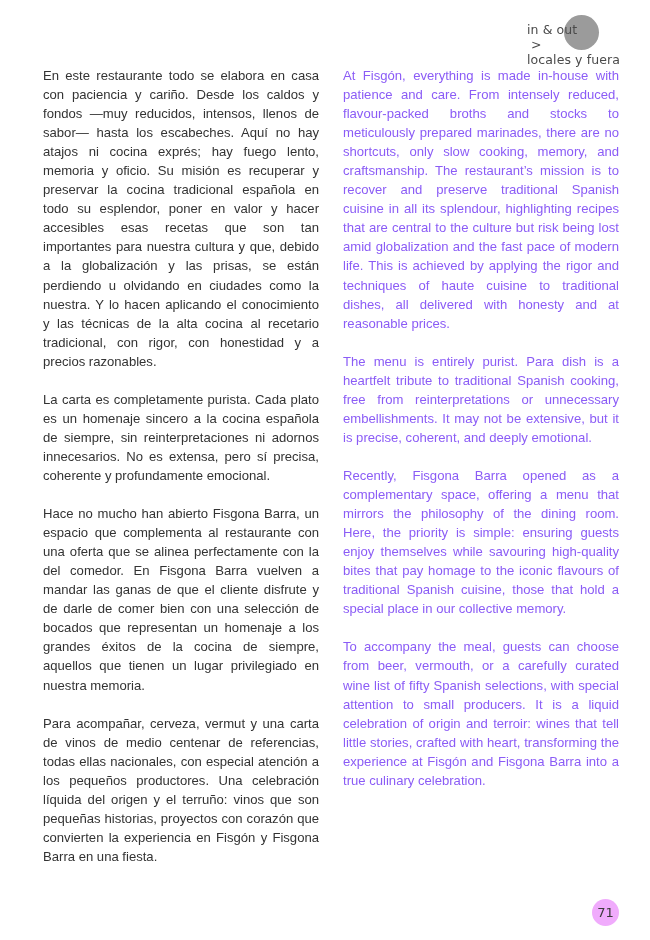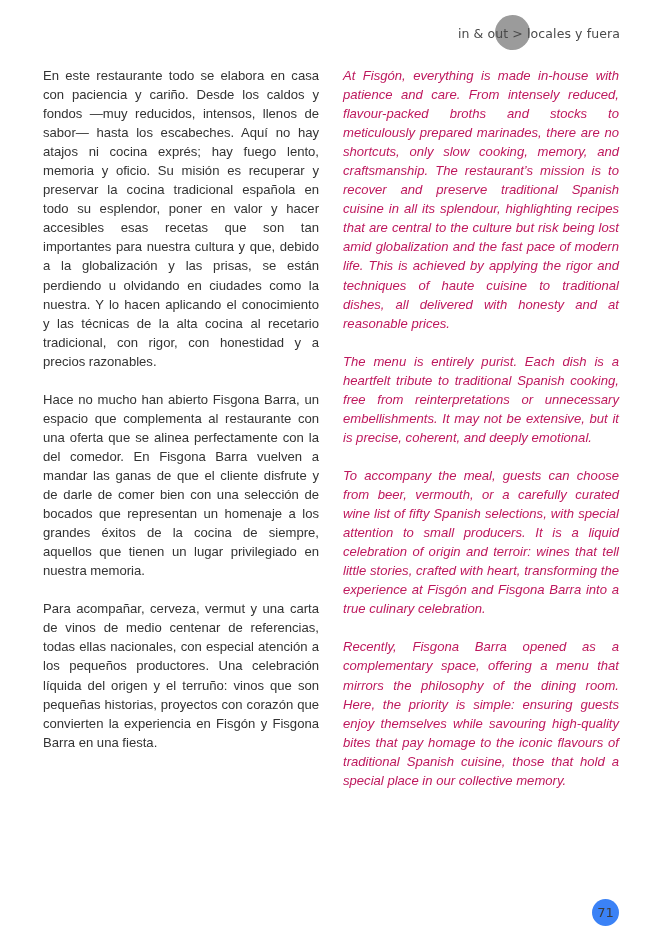--- a/index.html
+++ b/index.html
@@ -13,25 +13,26 @@
       position: relative;
       overflow: hidden;
       font-family: "Liberation Sans", sans-serif;
     }
     .header {
       position: absolute;
       top: 22px;
       right: 30px;
       height: 22px;
       display: flex;
-      align-items: center;
+      align-items: flex-start;
       font-family: "DejaVu Sans", sans-serif;
       font-size: 12.5px;
       color: #4a4a4a;
       letter-spacing: 0.1px;
+      flex-direction: column;
     }
     .header .seg { position: relative; z-index: 2; white-space: pre; }
     .header .circle {
       position: absolute;
       left: 37px;
       top: -7px;
       width: 35px;
       height: 35px;
       border-radius: 50%;
       background: #9b9b9b;
@@ -48,57 +49,57 @@
     }
     .col p {
       margin: 0 0 19.05px 0;
     }
     .col-es {
       left: 43px;
       color: #333333;
     }
     .col-en {
       left: 343px;
-      color: #be185d;
-      font-style: italic;
+      color: #8b5cf6;
     }
     .page-num {
       position: absolute;
       left: 592px;
       top: 899px;
       width: 27px;
       height: 27px;
       border-radius: 50%;
-      background: #3b82f6;
+      background: #f0abfc;
       color: #3a3a3a;
       font-family: "DejaVu Sans", sans-serif;
       font-size: 13px;
       display: flex;
       align-items: center;
       justify-content: center;
     }
   </style>
 </head>
 <body>
 
 <div class="header">
   <span class="circle"></span>
   <span class="seg">in &amp; out</span>
   <span class="seg"> &gt; </span>
   <span class="seg">locales y fuera</span>
 </div>
 
 <div class="col col-es">
   <p>En este restaurante todo se elabora en casa con paciencia y cariño. Desde los caldos y fondos —muy reducidos, intensos, llenos de sabor— hasta los escabeches. Aquí no hay atajos ni cocina exprés; hay fuego lento, memoria y oficio. Su misión es recuperar y preservar la cocina tradicional española en todo su esplendor, poner en valor y hacer accesibles esas recetas que son tan importantes para nuestra cultura y que, debido a la globalización y las prisas, se están perdiendo u olvidando en ciudades como la nuestra. Y lo hacen aplicando el conocimiento y las técnicas de la alta cocina al recetario tradicional, con rigor, con honestidad y a precios razonables.</p>
+  <p>La carta es completamente purista. Cada plato es un homenaje sincero a la cocina española de siempre, sin reinterpretaciones ni adornos innecesarios. No es extensa, pero sí precisa, coherente y profundamente emocional.</p>
   <p>Hace no mucho han abierto Fisgona Barra, un espacio que complementa al restaurante con una oferta que se alinea perfectamente con la del comedor. En Fisgona Barra vuelven a mandar las ganas de que el cliente disfrute y de darle de comer bien con una selección de bocados que representan un homenaje a los grandes éxitos de la cocina de siempre, aquellos que tienen un lugar privilegiado en nuestra memoria.</p>
   <p>Para acompañar, cerveza, vermut y una carta de vinos de medio centenar de referencias, todas ellas nacionales, con especial atención a los pequeños productores. Una celebración líquida del origen y el terruño: vinos que son pequeñas historias, proyectos con corazón que convierten la experiencia en Fisgón y Fisgona Barra en una fiesta.</p>
 </div>
 
 <div class="col col-en">
   <p>At Fisgón, everything is made in-house with patience and care. From intensely reduced, flavour-packed broths and stocks to meticulously prepared marinades, there are no shortcuts, only slow cooking, memory, and craftsmanship. The restaurant’s mission is to recover and preserve traditional Spanish cuisine in all its splendour, highlighting recipes that are central to the culture but risk being lost amid globalization and the fast pace of modern life. This is achieved by applying the rigor and techniques of haute cuisine to traditional dishes, all delivered with honesty and at reasonable prices.</p>
-  <p>The menu is entirely purist. Each dish is a heartfelt tribute to traditional Spanish cooking, free from reinterpretations or unnecessary embellishments. It may not be extensive, but it is precise, coherent, and deeply emotional.</p>
+  <p>The menu is entirely purist. Para dish is a heartfelt tribute to traditional Spanish cooking, free from reinterpretations or unnecessary embellishments. It may not be extensive, but it is precise, coherent, and deeply emotional.</p>
+  <p>Recently, Fisgona Barra opened as a complementary space, offering a menu that mirrors the philosophy of the dining room. Here, the priority is simple: ensuring guests enjoy themselves while savouring high-quality bites that pay homage to the iconic flavours of traditional Spanish cuisine, those that hold a special place in our collective memory.</p>
   <p>To accompany the meal, guests can choose from beer, vermouth, or a carefully curated wine list of fifty Spanish selections, with special attention to small producers. It is a liquid celebration of origin and terroir: wines that tell little stories, crafted with heart, transforming the experience at Fisgón and Fisgona Barra into a true culinary celebration.</p>
-  <p>Recently, Fisgona Barra opened as a complementary space, offering a menu that mirrors the philosophy of the dining room. Here, the priority is simple: ensuring guests enjoy themselves while savouring high-quality bites that pay homage to the iconic flavours of traditional Spanish cuisine, those that hold a special place in our collective memory.</p>
 </div>
 
 <div class="page-num">
   <span>71</span>
 </div>
 
 </body></html>

